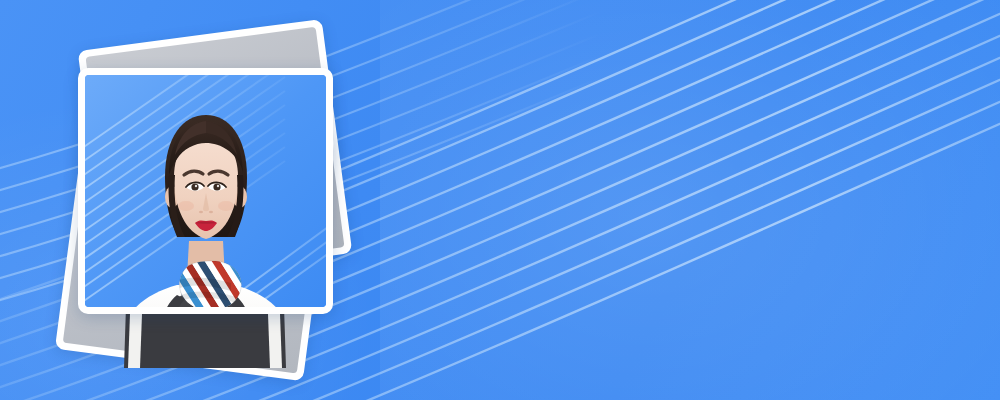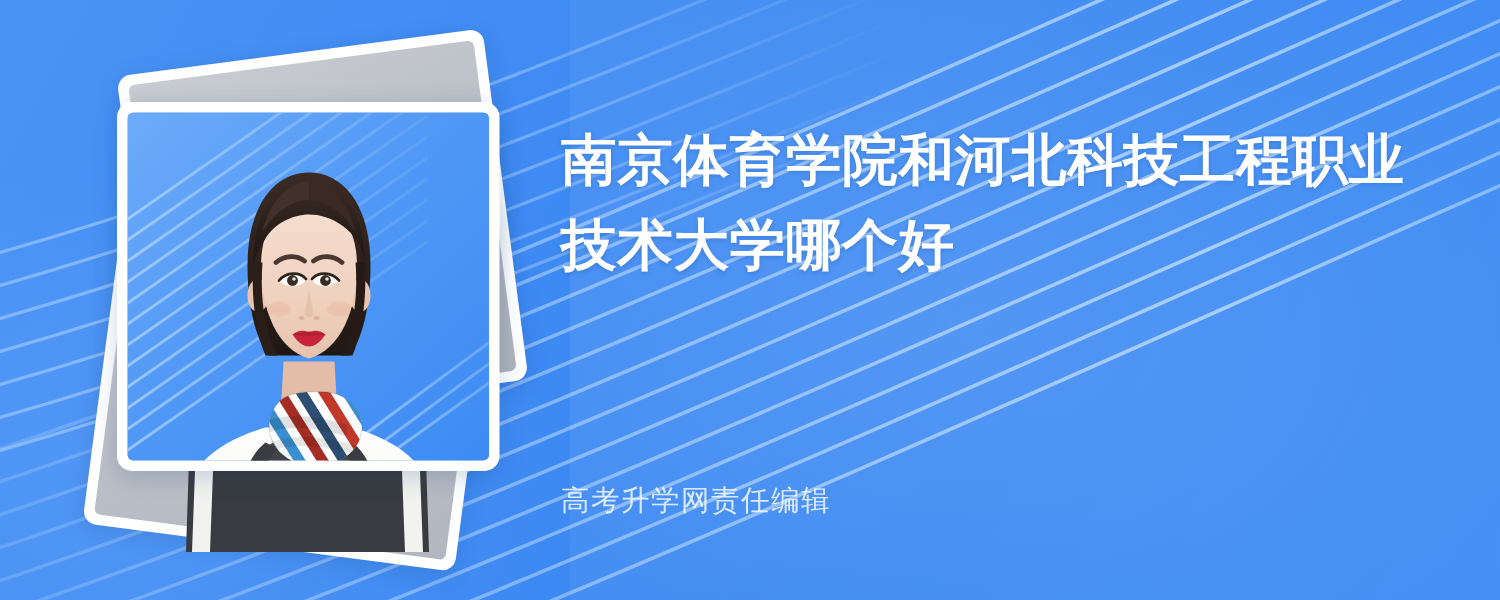--- a/index.html
+++ b/index.html
@@ -402,17 +402,15 @@
             <path d="M78 94 C 76 118, 80 142, 86 156 L 94 156 C 86 142, 82 118, 84 94 Z" fill="#2a1e19"></path>
             <path d="M152 94 C 154 118, 150 142, 144 156 L 136 156 C 144 142, 148 118, 146 94 Z" fill="#251a16"></path>
           </svg>
         </div>
 
       </div>
     </div>
   </div>
 
   <div class="text-col">
-    <div class="title">南京体育学院和河北科技工程职业技术大学哪个好</div>
-    <div class="author-role">高考升学网责任编辑</div>
   </div>
 
 </div>
 
 </body></html>

